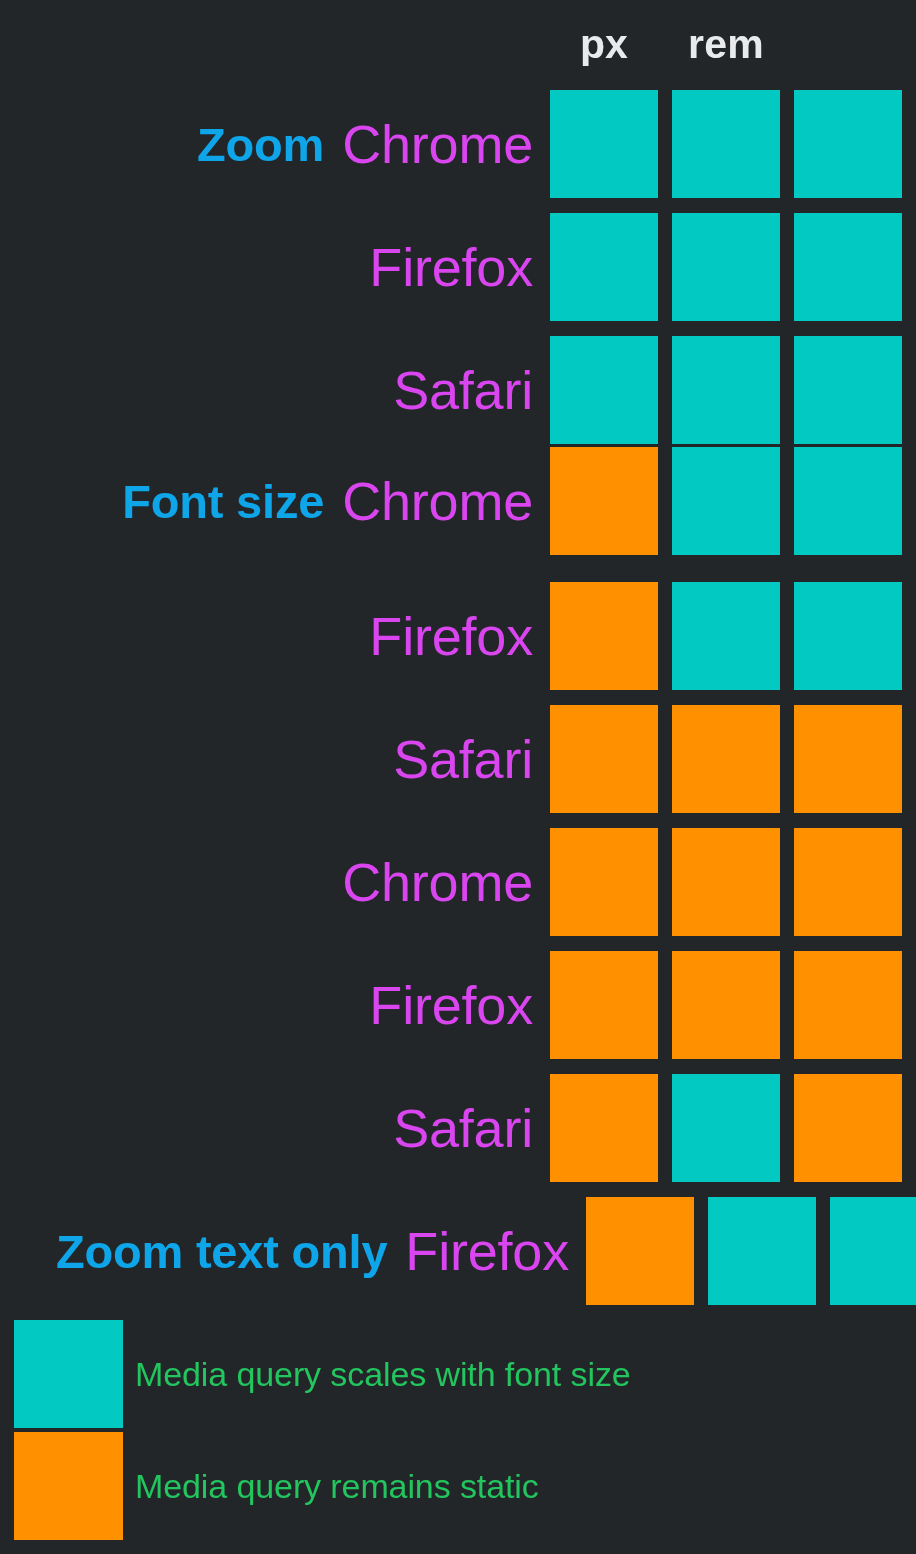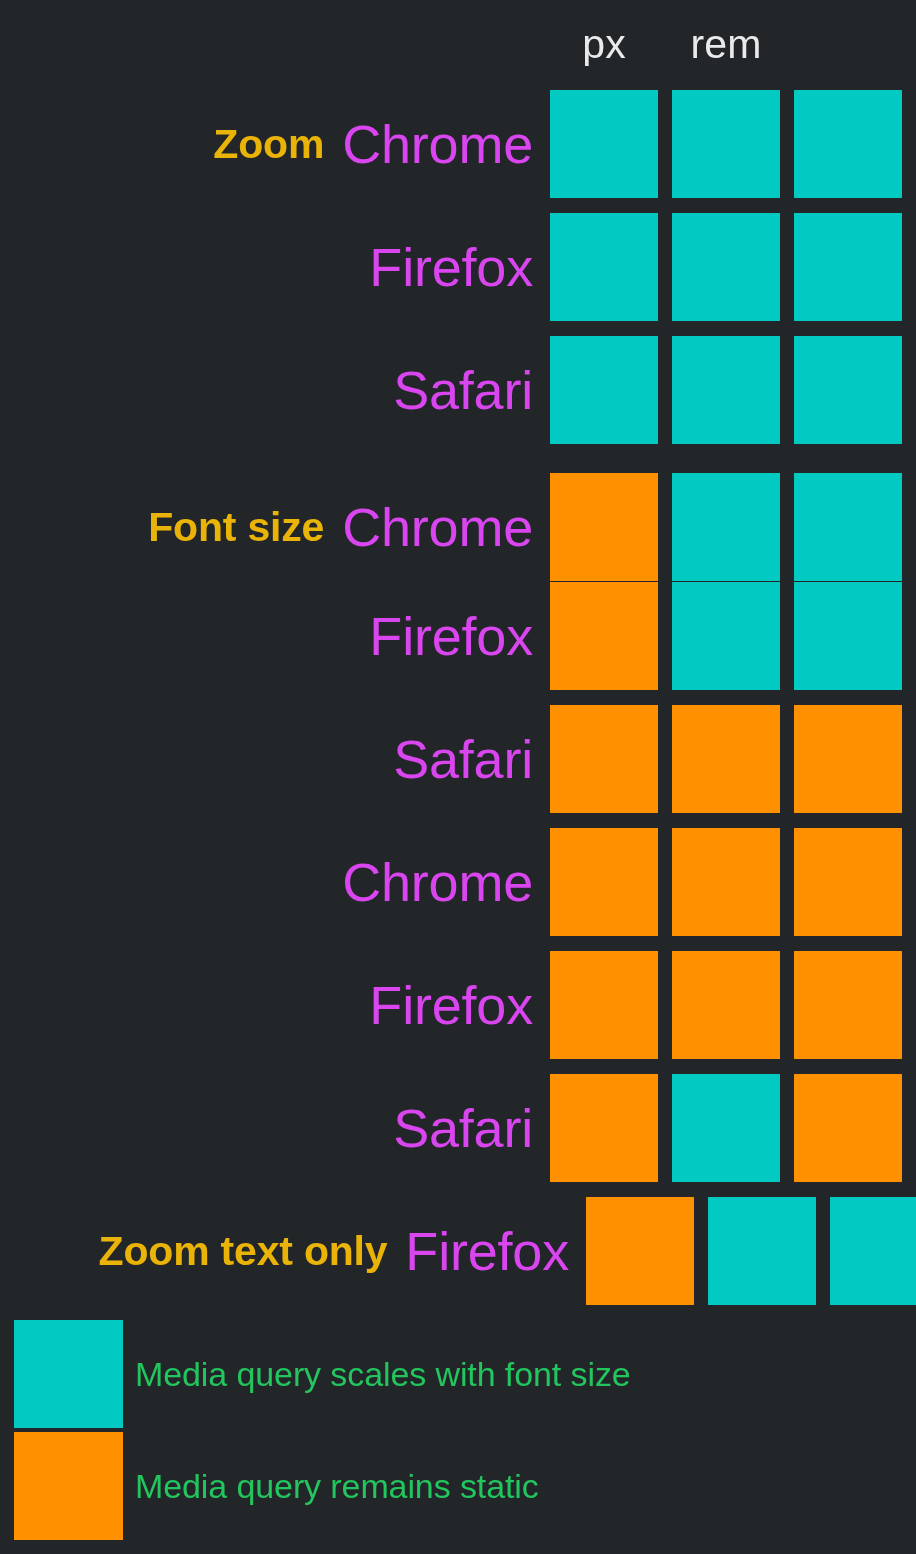--- a/index.html
+++ b/index.html
@@ -35,21 +35,21 @@
     display: flex;
     gap: 14px;
   }
   .col-header {
     width: 108px;
     height: 88px;
     display: flex;
     align-items: center;
     justify-content: center;
     font-size: 41px;
-    font-weight: 400;
+    font-weight: 700;
     color: #e9eaec;
     letter-spacing: 0.2px;
     line-height: 1;
   }
 
   
   .grid-row {
     position: absolute;
     left: 0;
     width: 916px;
@@ -60,23 +60,23 @@
     right: 383px;       
     top: 0;
     height: 108px;
     display: flex;
     align-items: center;
     justify-content: flex-end;
     gap: 18px;
     white-space: nowrap;
   }
   .group-label {
-    font-size: 41px;
+    font-size: 47px;
     font-weight: 700;
-    color: #eab308;
+    color: #0ea5e9;
     line-height: 1;
     letter-spacing: -0.2px;
   }
   .browser-label {
     font-size: 54px;
     font-weight: 400;
     color: #d946ef;
     line-height: 1;
     letter-spacing: -0.2px;
   }
@@ -160,21 +160,21 @@
     <div class="grid-row" style="top: 336px;">
       <div class="row-labels">
         <span class="browser-label">Safari</span>
       </div>
       <div class="cells">
         <div class="cell scales" title="Media query scales with font size"></div>
         <div class="cell scales" title="Media query scales with font size"></div>
         <div class="cell scales" title="Media query scales with font size"></div>
       </div>
     </div>
-    <div class="grid-row" style="top: 473px; text-align: right;">
+    <div class="grid-row" style="top: 447px; text-align: right;">
       <div class="row-labels">
         <span class="group-label">Font size</span>
         <span class="browser-label">Chrome</span>
       </div>
       <div class="cells">
         <div class="cell static" title="Media query remains static"></div>
         <div class="cell scales" title="Media query scales with font size"></div>
         <div class="cell scales" title="Media query scales with font size"></div>
       </div>
     </div>

